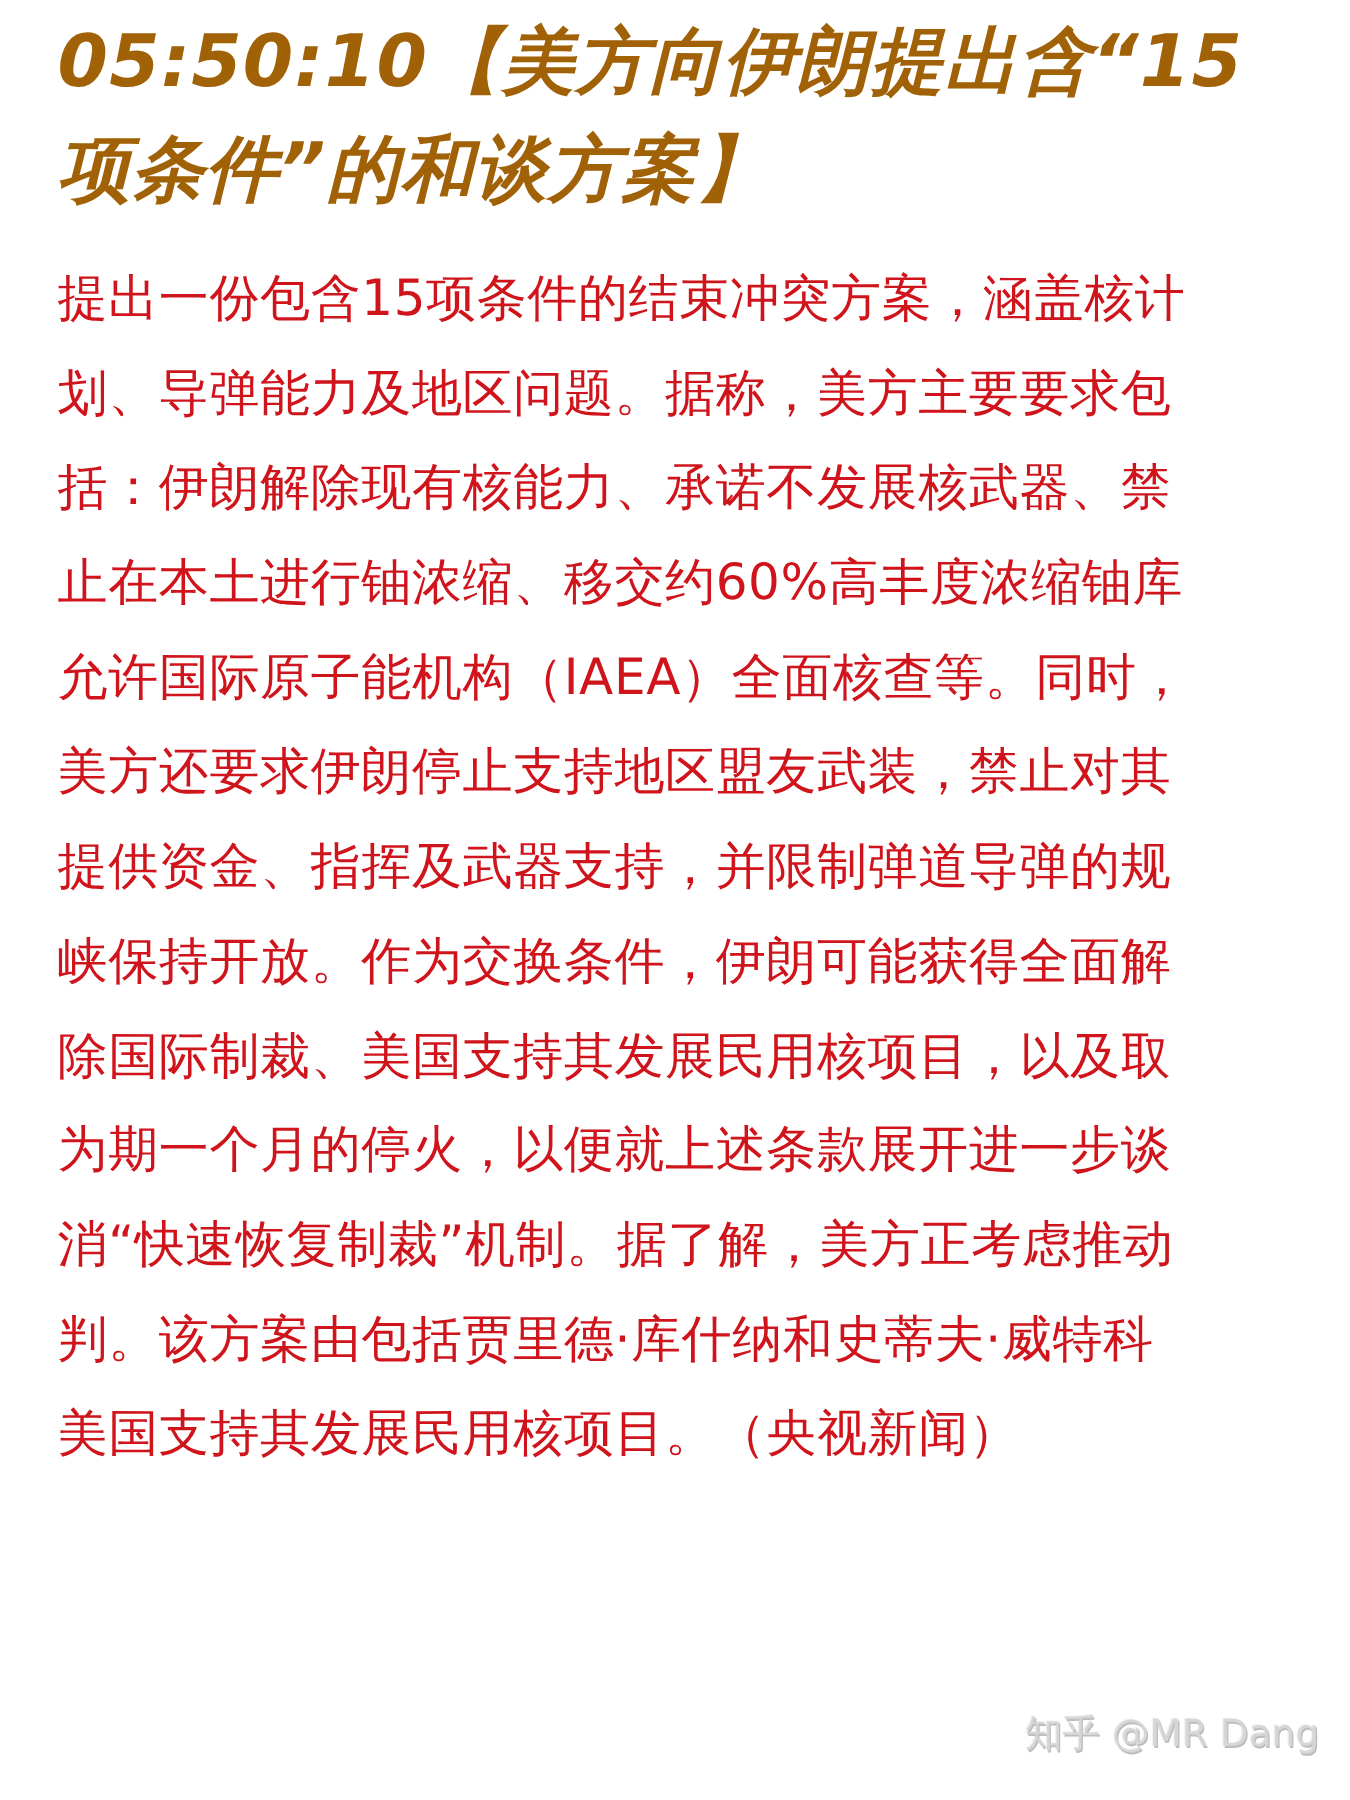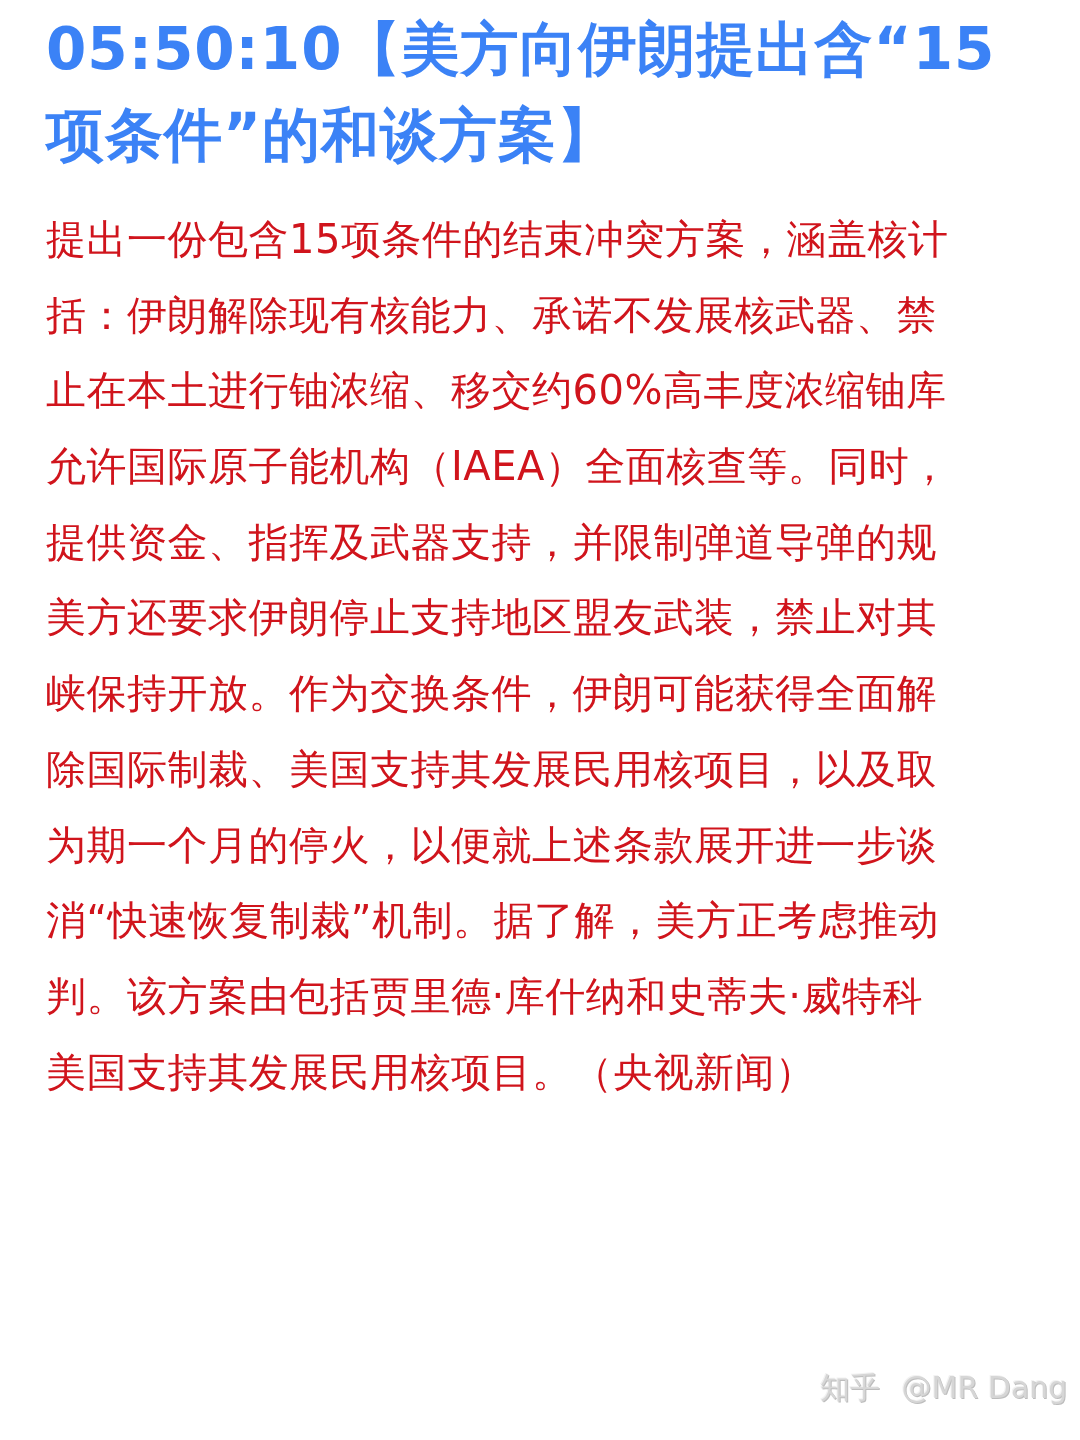--- a/index.html
+++ b/index.html
@@ -61,40 +61,40 @@
       white-space: nowrap;
       font-size: 30px;
       line-height: 40px;
       color: #d6d6d6;
       text-shadow: 1px 1px 0 #bdbdbd, -1px -1px 0 #f2f2f2;
     }
     .watermark span {
       display: inline-block;
     }
     .watermark .wm-handle {
-      margin-left: 12px;
     }
   </style>
 </head>
 <body>
 
 <div class="page" style="background: rgb(255, 255, 255);">
 
-  <h1 class="headline" style="color: #3b82f6;">
+  <h1 class="headline" style="color: #a16207; font-style: italic;">
     <span class="hl-line">05:50:10【美方向伊朗提出含“15</span>
     <span class="hl-line">项条件”的和谈方案】</span>
   </h1>
 
   <div class="body-text" style="color: rgb(208, 20, 28);">
     <span class="bt-line">提出一份包含15项条件的结束冲突方案，涵盖核计</span>
+    <span class="bt-line">划、导弹能力及地区问题。据称，美方主要要求包</span>
     <span class="bt-line">括：伊朗解除现有核能力、承诺不发展核武器、禁</span>
     <span class="bt-line">止在本土进行铀浓缩、移交约60%高丰度浓缩铀库</span>
     <span class="bt-line">允许国际原子能机构（IAEA）全面核查等。同时，</span>
+    <span class="bt-line">美方还要求伊朗停止支持地区盟友武装，禁止对其</span>
     <span class="bt-line">提供资金、指挥及武器支持，并限制弹道导弹的规</span>
-    <span class="bt-line">美方还要求伊朗停止支持地区盟友武装，禁止对其</span>
     <span class="bt-line">峡保持开放。作为交换条件，伊朗可能获得全面解</span>
     <span class="bt-line">除国际制裁、美国支持其发展民用核项目，以及取</span>
     <span class="bt-line">为期一个月的停火，以便就上述条款展开进一步谈</span>
     <span class="bt-line">消“快速恢复制裁”机制。据了解，美方正考虑推动</span>
     <span class="bt-line">判。该方案由包括贾里德·库什纳和史蒂夫·威特科</span>
     <span class="bt-line">美国支持其发展民用核项目。（央视新闻）</span>
   </div>
 
   <div class="watermark" style="color: rgb(214, 214, 214);">
     <span class="wm-platform">知乎</span>

